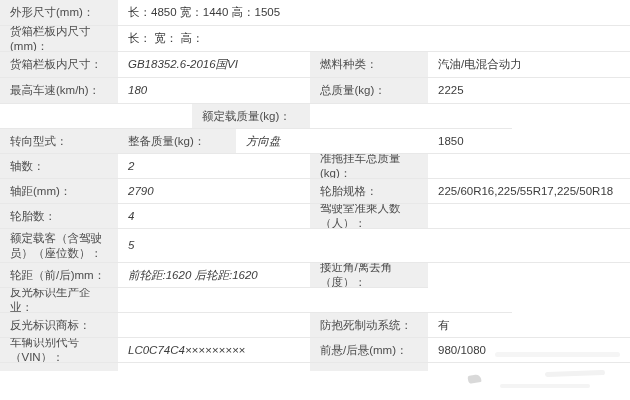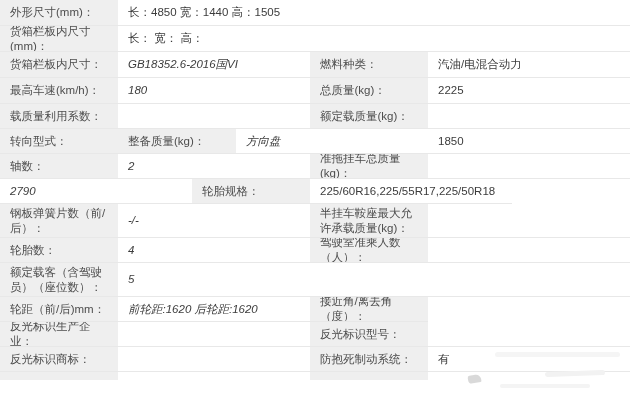--- a/index.html
+++ b/index.html
@@ -64,52 +64,46 @@
   </div>
 
   <div class="row h26">
     <div class="cell label c1">最高车速(km/h)：</div>
     <div class="cell value c2">180</div>
     <div class="cell label c3">总质量(kg)：</div>
     <div class="cell value c4">2225</div>
   </div>
 
   <div class="row h25">
-    <div class="cell label c1">载质量利用系数：</div>
     <div class="cell value c2"></div>
     <div class="cell label c3">额定载质量(kg)：</div>
     <div class="cell value c4"></div>
   </div>
 
   <div class="row h25">
     <div class="cell label c1">转向型式：</div>
     <div class="cell label c3">整备质量(kg)：</div>
     <div class="cell value c2">方向盘</div>
     <div class="cell value c4">1850</div>
   </div>
 
   <div class="row h25">
     <div class="cell label c1">轴数：</div>
     <div class="cell value c2">2</div>
     <div class="cell label c3">准拖挂车总质量(kg)：</div>
     <div class="cell value c4"></div>
   </div>
 
   <div class="row h25">
+    <div class="cell label c1">轴距(mm)：</div>
     <div class="cell value c2">2790</div>
     <div class="cell label c3">轮胎规格：</div>
     <div class="cell value c4">225/60R16,225/55R17,225/50R18</div>
   </div>
 
-  <div class="row h34">
-    <div class="cell label c1">钢板弹簧片数（前/后）：</div>
-    <div class="cell value c2">-/-</div>
-    <div class="cell label c3">半挂车鞍座最大允许承载质量(kg)：</div>
-    <div class="cell value c4"></div>
-  </div>
 
   <div class="row h25">
     <div class="cell label c1">轮胎数：</div>
     <div class="cell value c2">4</div>
     <div class="cell label c3">驾驶室准乘人数（人）：</div>
     <div class="cell value c4"></div>
   </div>
 
   <div class="row h34">
     <div class="cell label c1">额定载客（含驾驶员）（座位数）：</div>
@@ -119,31 +113,36 @@
 
   <div class="row h25">
     <div class="cell label c1">轮距（前/后)mm：</div>
     <div class="cell value c2">前轮距:1620 后轮距:1620</div>
     <div class="cell label c3">接近角/离去角（度）：</div>
   </div>
 
   <div class="row h25">
     <div class="cell label c1">反光标识生产企业：</div>
     <div class="cell value c2"></div>
-    <div class="cell label c3">反光标识型号：</div>
     <div class="cell value c4"></div>
   </div>
 
   <div class="row h25">
     <div class="cell label c1">反光标识商标：</div>
     <div class="cell value c2"></div>
     <div class="cell label c3">防抱死制动系统：</div>
     <div class="cell value c4">有</div>
   </div>
 
+  <div class="row h25">
+    <div class="cell label c1">车辆识别代号（VIN）：</div>
+    <div class="cell value c2">LC0C74C4×××××××××</div>
+    <div class="cell label c3">前悬/后悬(mm)：</div>
+    <div class="cell value c4">980/1080</div>
+  </div>
 
   <div class="row strip">
     <div class="cell label c1"></div>
     <div class="cell value c2"></div>
     <div class="cell label c3"></div>
     <div class="cell value c4"></div>
   </div>
 
   <div class="art art1"></div>
   <div class="art art2"></div>

